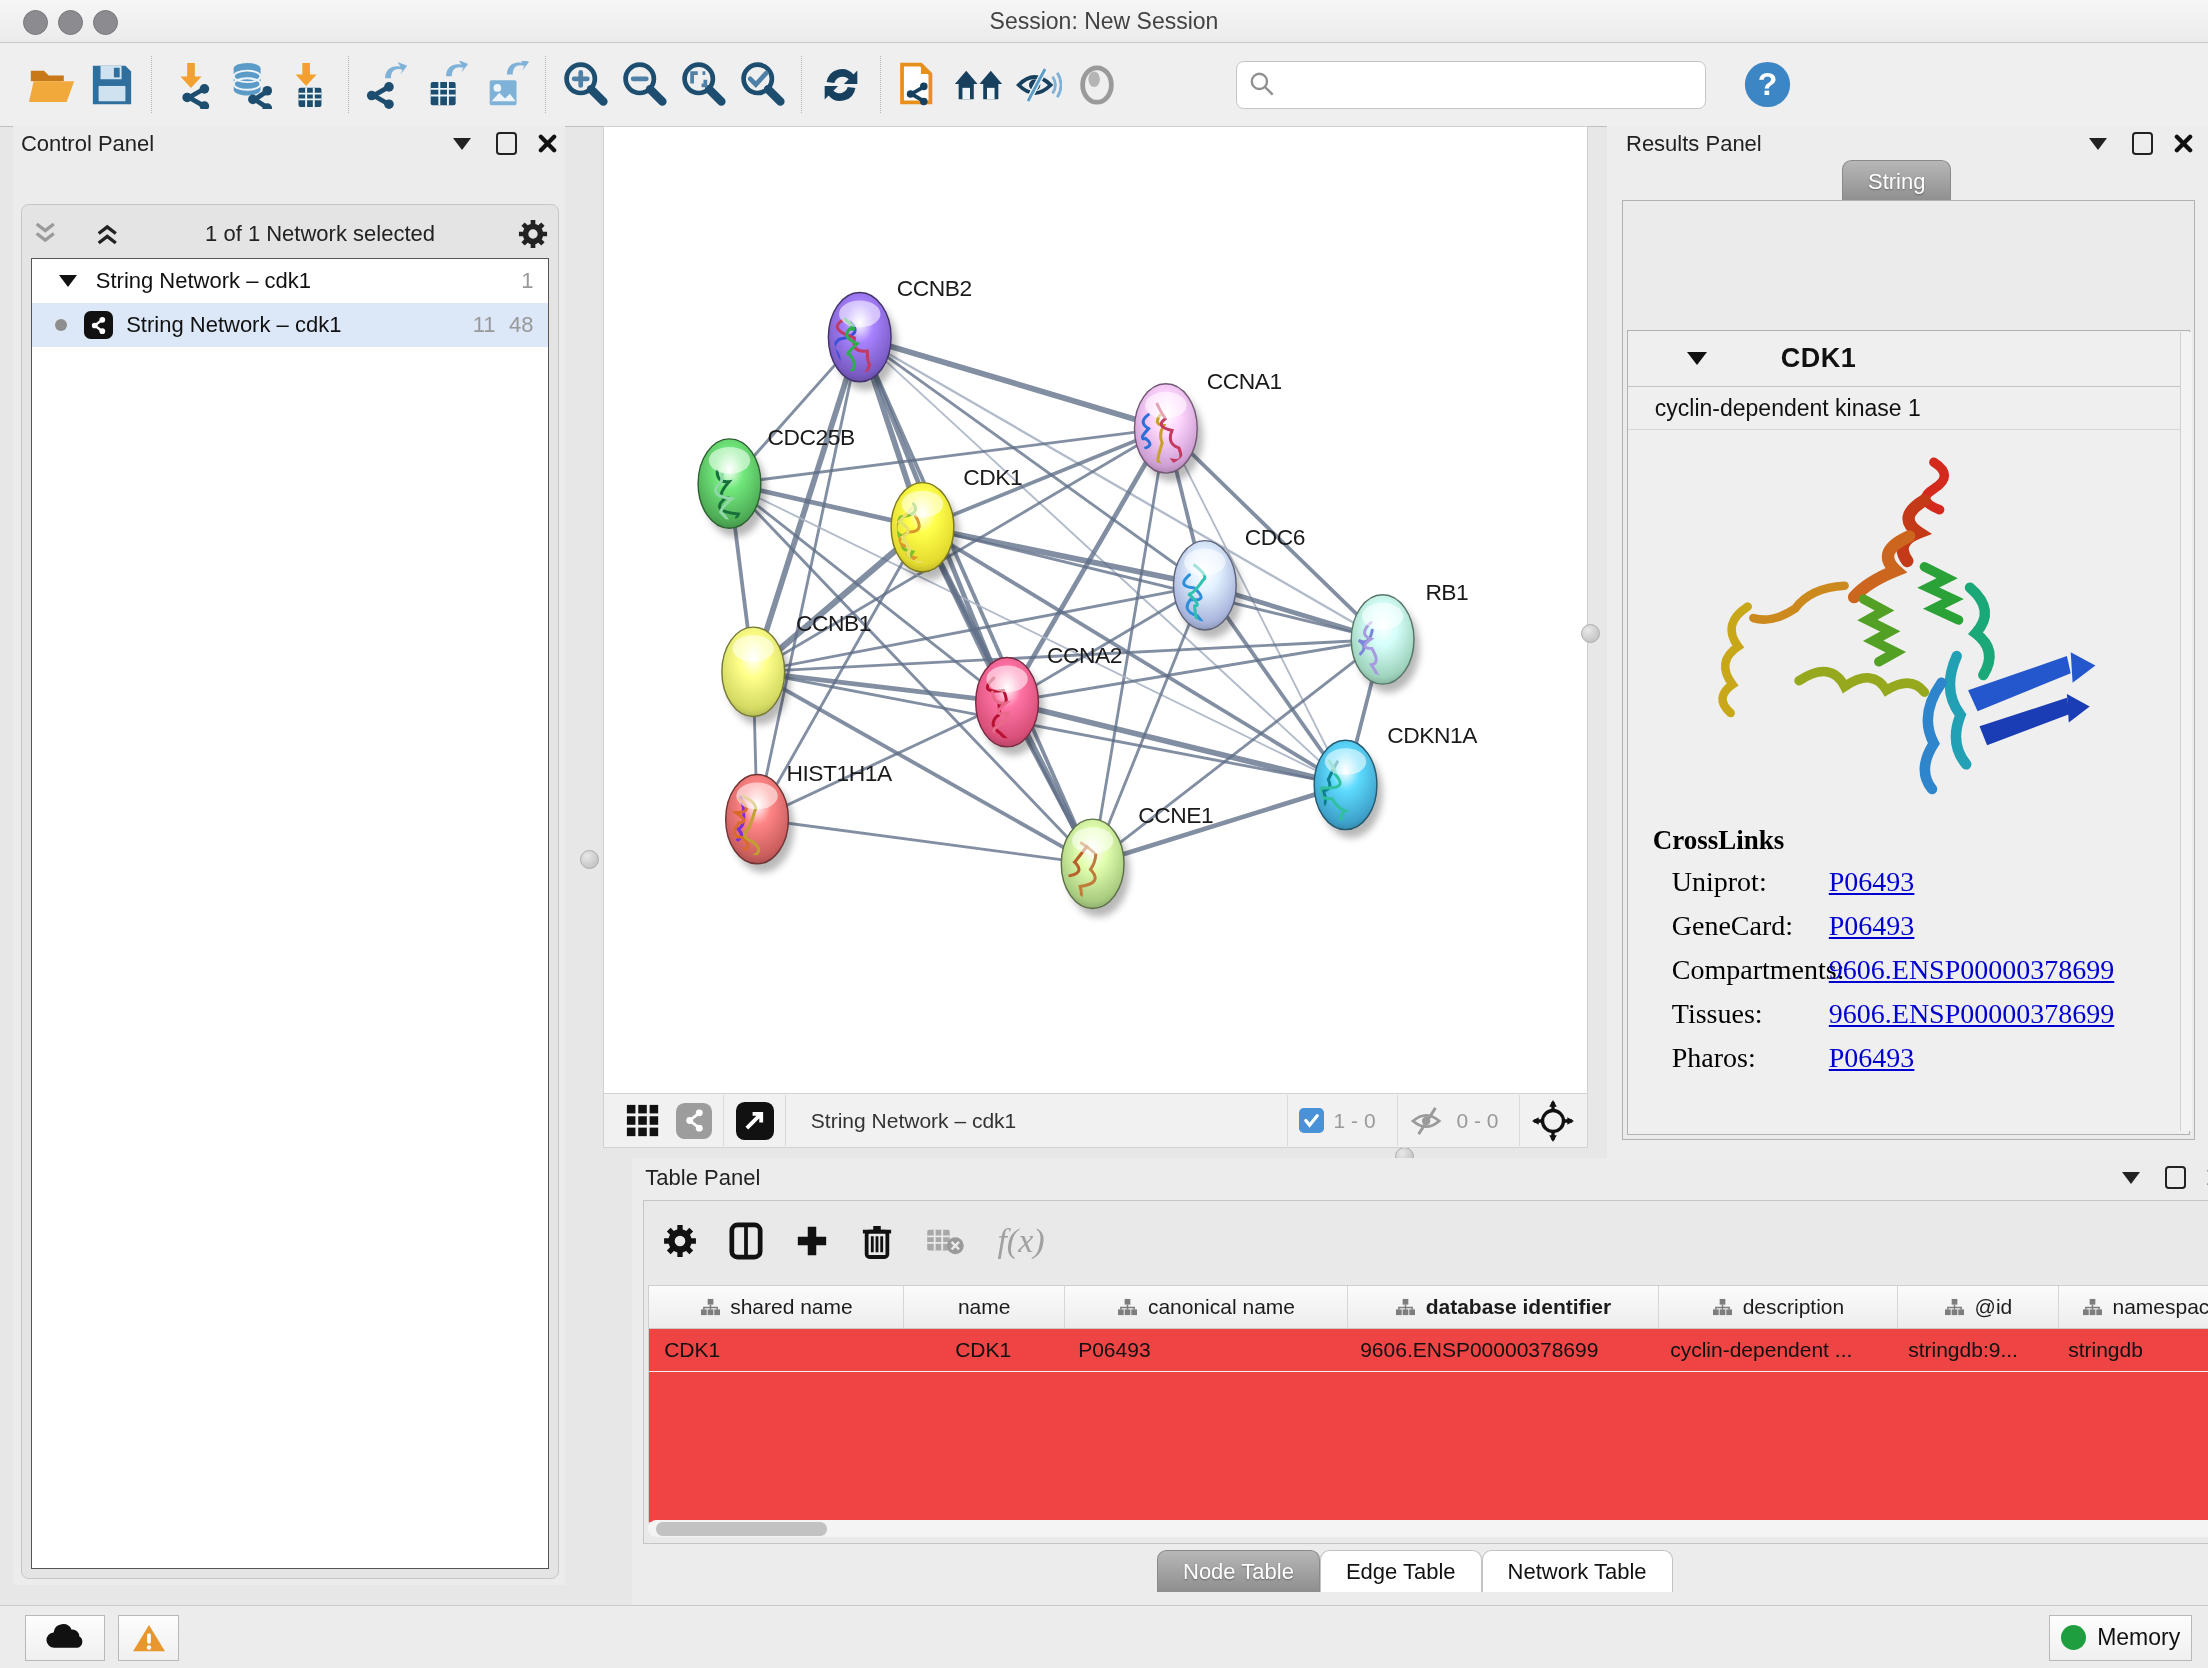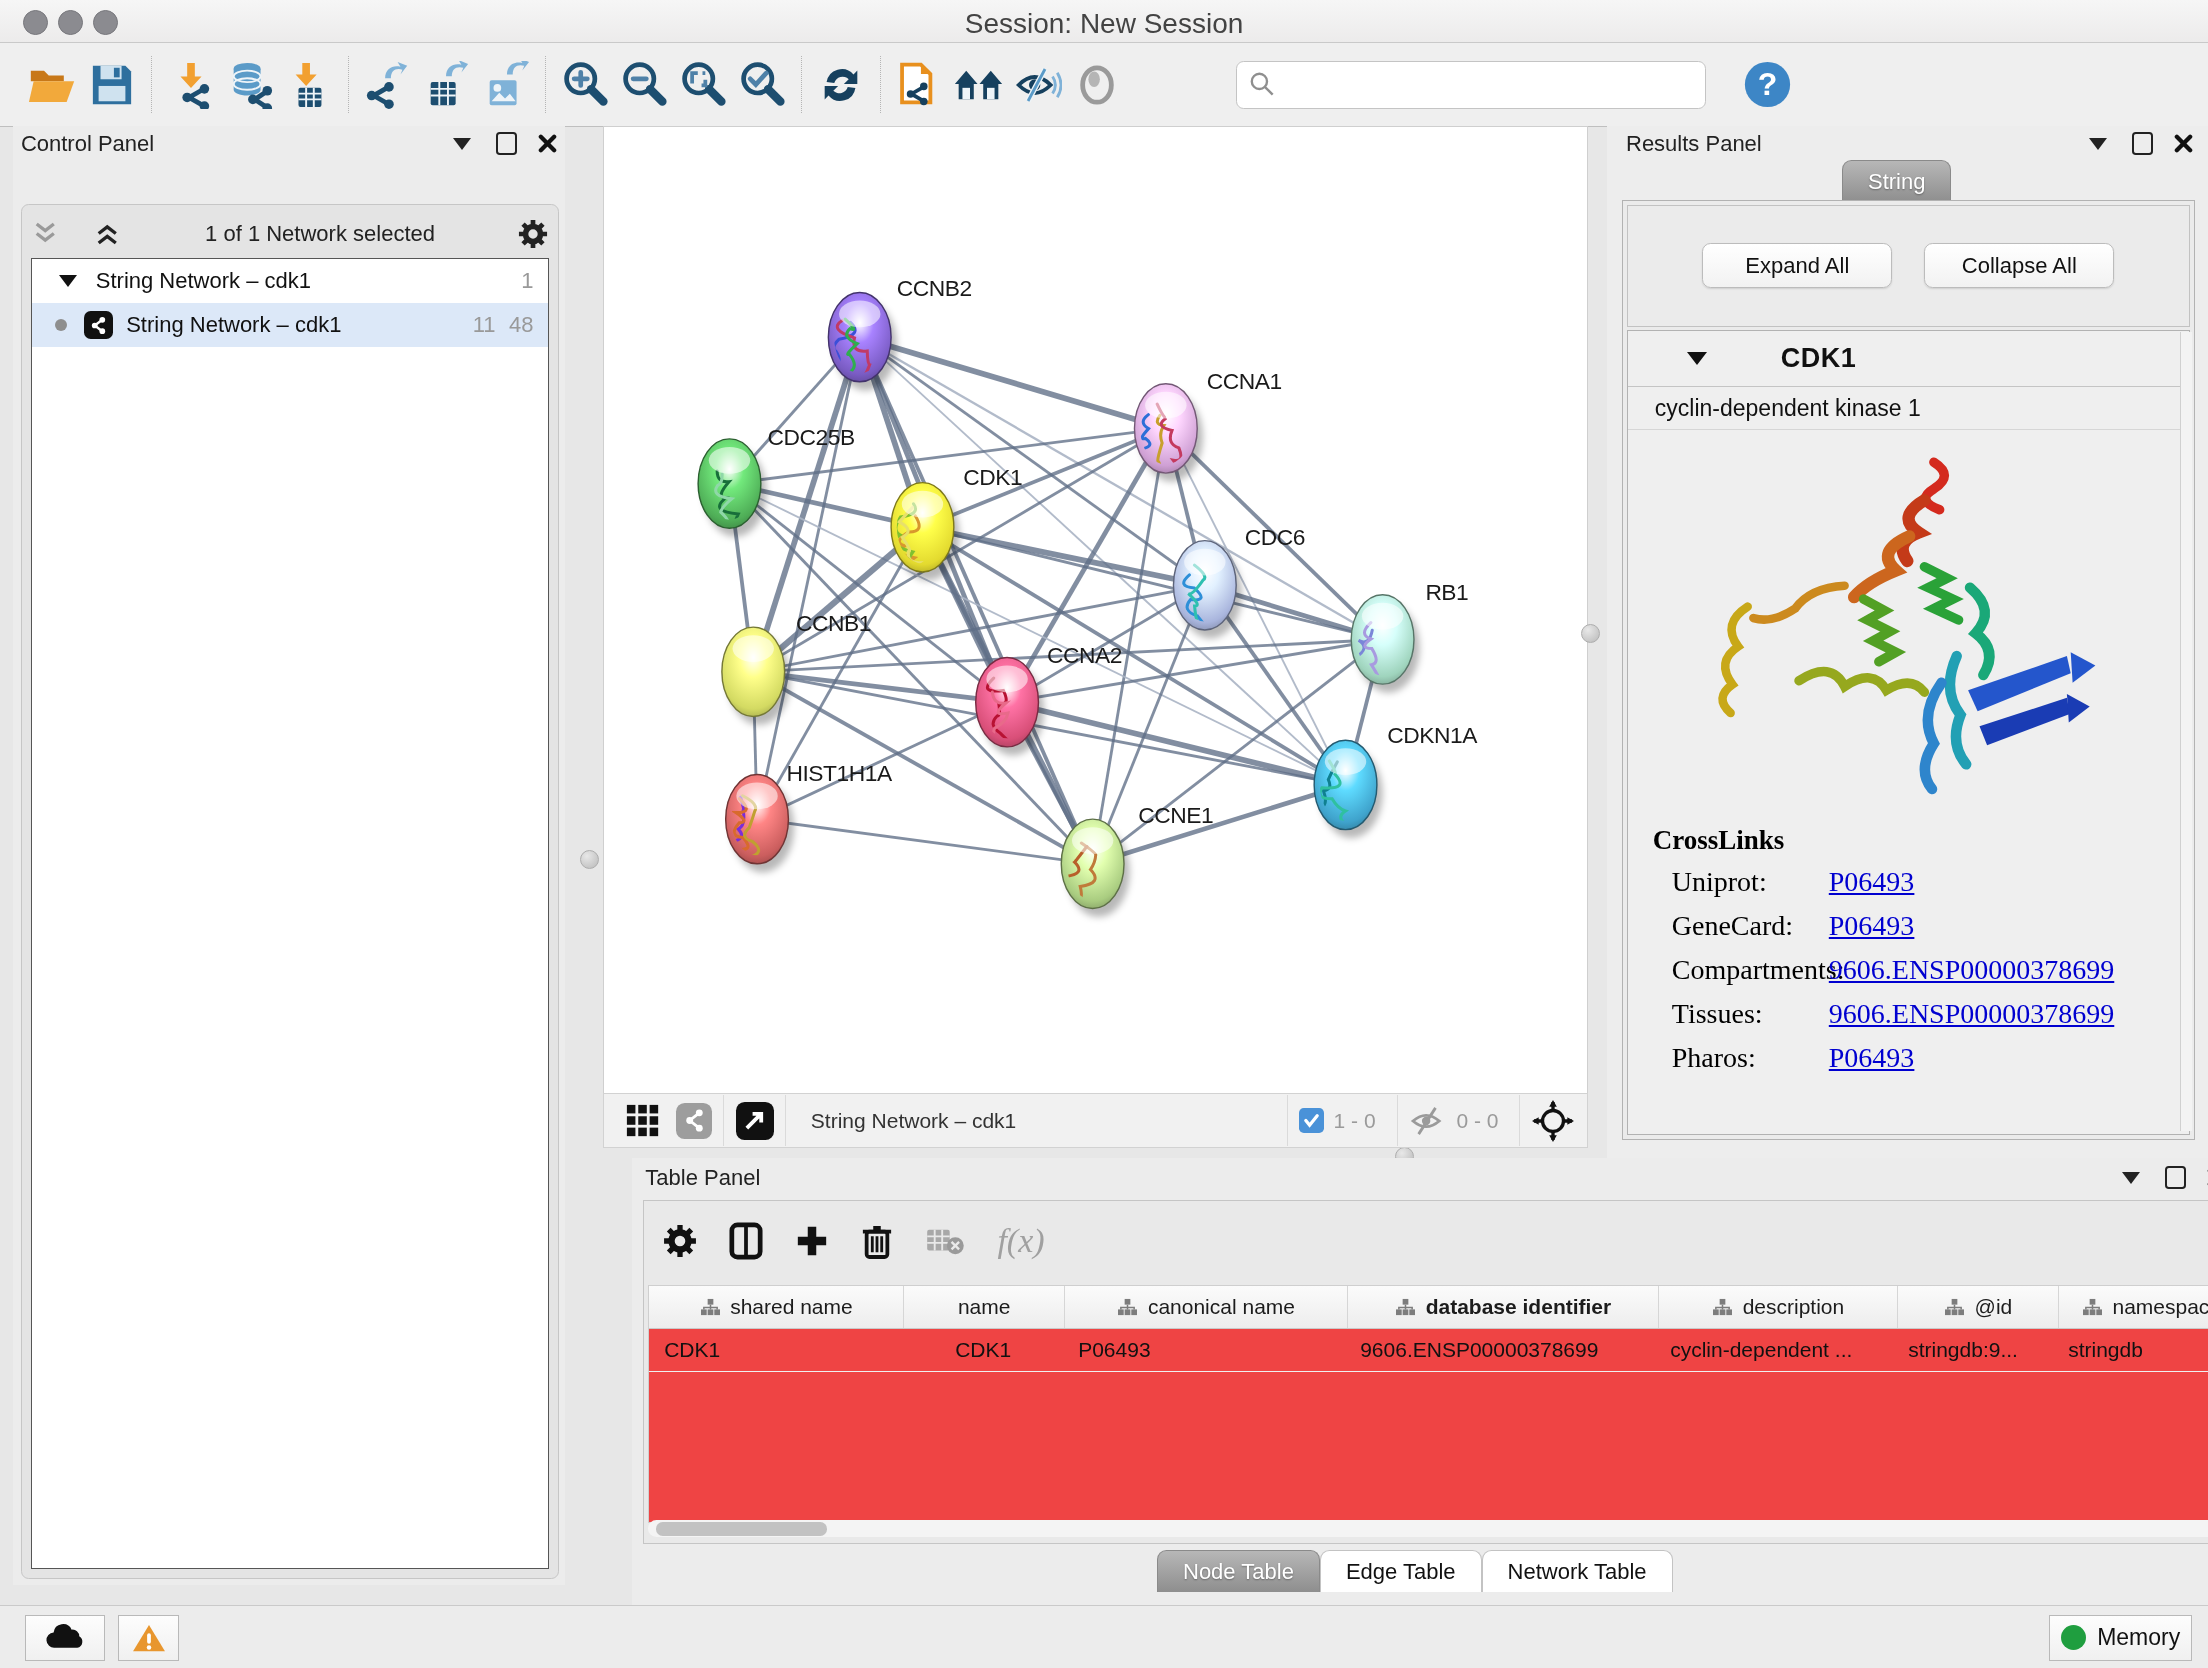--- a/index.html
+++ b/index.html
@@ -1,21 +1,21 @@
 <!DOCTYPE html>
 <html style="font-size:15px"><head>
 <meta charset="utf-8">
 <style>
   html,body{margin:0;padding:0;background:#d8d8d8;}
   #root{position:relative;width:2208px;height:1668px;background:#e7e7e7;font-family:"Liberation Sans",sans-serif;overflow:hidden;-webkit-font-smoothing:antialiased;}
   .abs{position:absolute;}
   
   .titlebar{left:0;top:0;width:2208px;height:42px;background:linear-gradient(#f6f6f6,#ecebeb);border-bottom:1px solid #c9c9c9;}
   .tl{position:absolute;top:9.5px;width:23px;height:23px;border-radius:50%;background:#8b8b90;border:1px solid #77777c;}
-  .win-title{position:absolute;top:7.6px;left:0;width:100%;text-align:center;font-size:28px;color:#434343;}
+  .win-title{position:absolute;top:7.6px;left:0;width:100%;text-align:center;font-size:23px;color:#434343;}
   
   .toolbar{left:0;top:43px;width:2208px;height:83px;background:#efefef;border-bottom:1px solid #bfbfbf;display:flex;align-items:center;}
   .tbtn{width:59px;height:59px;display:flex;align-items:center;justify-content:center;flex:0 0 auto;}
   .tsep{width:0;height:57px;border-left:1.9px dotted #b5b5b5;margin:0 9.5px;flex:0 0 auto;}
   .searchbox{position:relative;width:468px;height:46px;background:#fff;border:1.9px solid #c4c4c4;border-radius:7.6px;margin-left:110px;display:flex;align-items:center;}
   .searchbox input{border:none;outline:none;flex:1;height:38px;font-size:21px;background:transparent;font-family:"Liberation Sans",sans-serif;}
   
   .ptitle{font-size:22px;color:#222;}
   .picon{display:inline-flex;align-items:center;justify-content:center;cursor:default;}
   .collapse-tri{width:0;height:0;border-left:9.5px solid transparent;border-right:9.5px solid transparent;border-top:12.4px solid #222;}
@@ -639,24 +639,20 @@
       <span class="picon">
         <svg width="19" height="19" viewBox="0 0 20 20">
             <path d="M3 3 L17 17 M17 3 L3 17" stroke="#111" stroke-width="4.5" stroke-linecap="round"></path>
           </svg>
       </span>
     </div>
     <div class="rp-tab">
       <span class="tabbtn sel">String</span>
     </div>
     <div class="rp-box">
-      <div class="rp-btnrow">
-        <button class="rbtn">Expand All</button>
-        <button class="rbtn">Collapse All</button>
-      </div>
       <div class="rp-section">
         <div class="sec-head">
           <span class="tri"></span>
           <span class="pname">CDK1</span>
         </div>
         <div class="pdesc">cyclin-dependent kinase 1</div>
 
         <svg width="418" height="367" viewBox="0 0 440 386" style="margin:15px 0 0 57px">
           <g fill="none" stroke-linecap="round">
             <path d="M262 18 q22 14 0 28 q-20 12 6 22" stroke="#d42a1e" stroke-width="10"></path>

